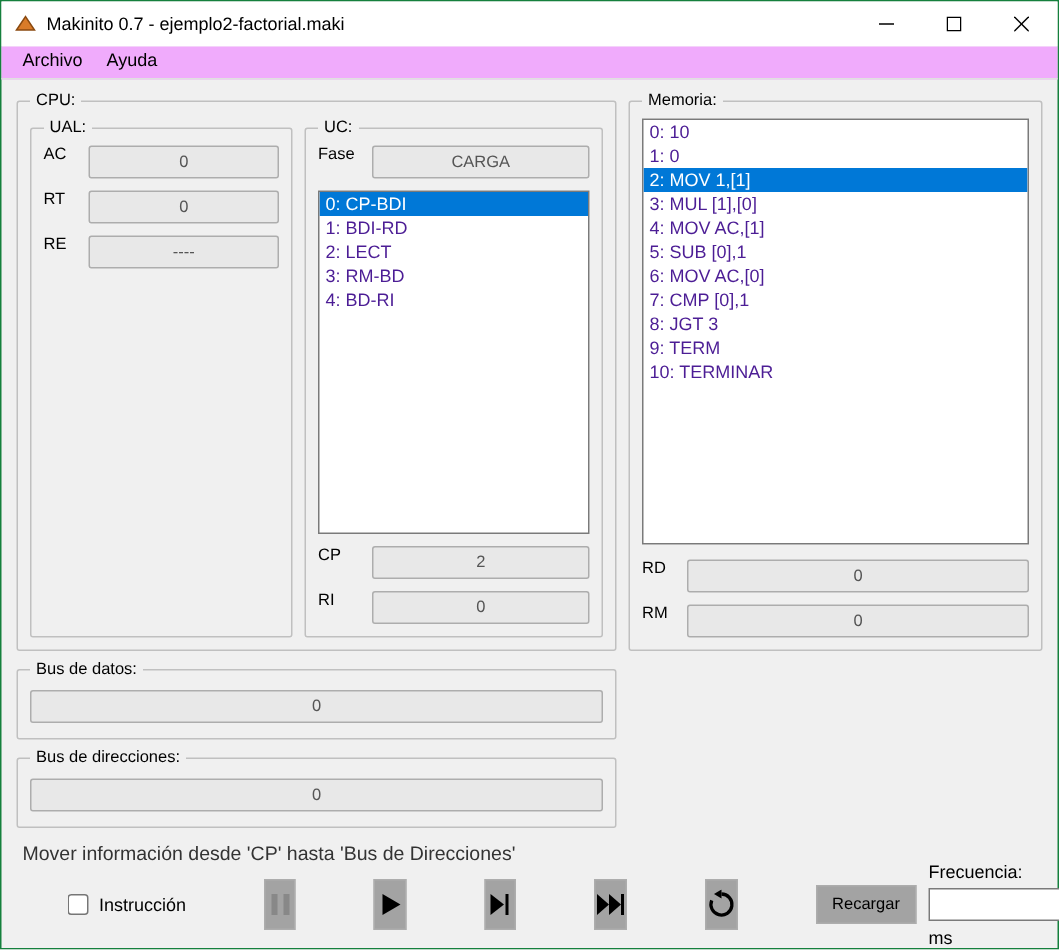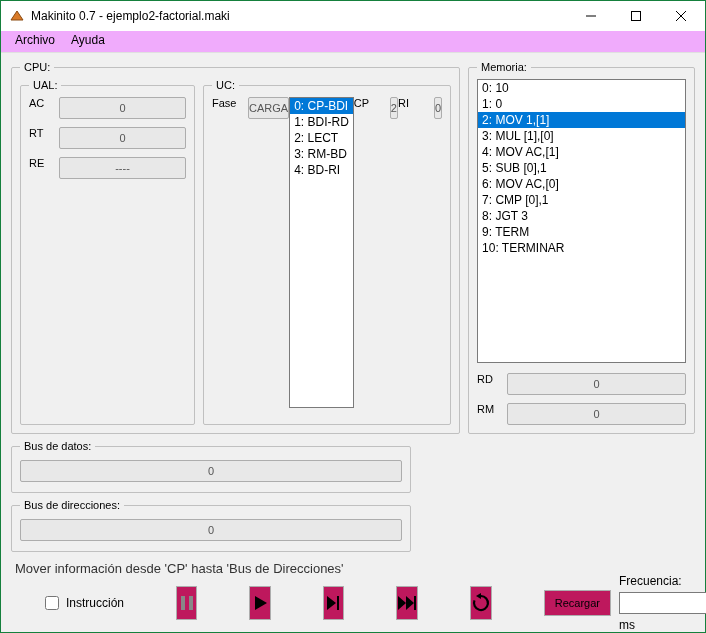--- a/index.html
+++ b/index.html
@@ -12,39 +12,39 @@
 .winbtn { width: 45px; height: 29px; display: flex; align-items: center; justify-content: center; }
 .menubar { height: 22px; background: #f0abfc; display: flex; align-items: flex-start; padding: 0 6px; border-bottom: 1px solid #e0e0e0; }
 .menuitem { padding: 2px 8px; }
 .client { flex: 1; padding: 8px 10px 4px 10px; display: flex; flex-direction: column; gap: 6px; }
 fieldset { border: 1px solid #c0c0c0; border-radius: 2px; padding: 6px 8px 8px 8px; margin: 0; position: relative; }
 legend { font-size: 11px; padding: 0 4px; color: #000; }
 .top { display: flex; gap: 8px; flex: 1; }
 .cpu { width: 400px; display: flex; flex-direction: column; gap: 28px; }
 .cpu-inner { display: flex; gap: 8px; height: 100%; }
 .ual { width: 175px; }
-.uc { flex: 1; display: flex; }
+.uc { flex: 1; display: flex; flex-direction: column; }
 .row { display: flex; align-items: flex-start; margin-bottom: 8px; gap: 6px; }
 .row label { width: 24px; font-size: 11px; }
 .disp { flex: 1; height: 22px; background: #e8e8e8; border: 1px solid #adadad; border-radius: 2px; display: flex; align-items: center; justify-content: center; color: #555; font-size: 11px; }
 .row .labelw { width: 30px; font-size: 11px; }
 .list { flex: 1; background: #fff; border: 1px solid #7a7a7a; overflow: auto; margin-bottom: 8px; font-family: "Consolas", monospace; font-size: 12px; }
-.list .li { padding: 1px 4px; white-space: pre; color: #000000; }
+.list .li { padding: 1px 4px; white-space: pre; color: #4c1d95; }
 .list .li.sel { background: #0078d7; color: #fff; }
 .memoria { flex: 1; display: flex; flex-direction: column; }
 .memoria .list { flex: 1; margin-bottom: 6px; }
 .buses { display: flex; flex-direction: column; gap: 6px; }
 .busfs .disp { margin: 2px 0; }
 .rdrm .row label { width: 24px; }
 .rdrm { margin-top: 4px; }
 .status { height: 20px; display: flex; align-items: center; padding: 2px 4px; font-size: 13px; color: #333; }
 .toolbar { height: 44px; display: flex; align-items: center; gap: 8px; padding: 0 6px 6px 30px; }
 .chk { display: flex; align-items: center; gap: 4px; }
 .chk input { width: 14px; height: 14px; }
-.btn { width: 50px; height: 34px; background: #be185d; border: 1px solid #adadad; display: flex; align-items: center; justify-content: center; margin-left: 44px; }
+.btn { width: 50px; height: 34px; background: #a3a3a3; border: 1px solid #adadad; display: flex; align-items: center; justify-content: center; margin-left: 44px; }
 .btn.small { width: auto; padding: 0 10px; height: 26px; font-size: 11px; }
 .spinner { width: 70px; height: 22px; display: flex; }
 .spinner input { flex: 1; border: 1px solid #7a7a7a; text-align: right; padding: 0 4px; font-size: 11px; }
 .freq { display: flex; align-items: flex-start; gap: 4px; margin-left: auto; flex-direction: column; }
 svg { display: block; }
 </style>
 </head>
 <body>
 
 <div class="window">

